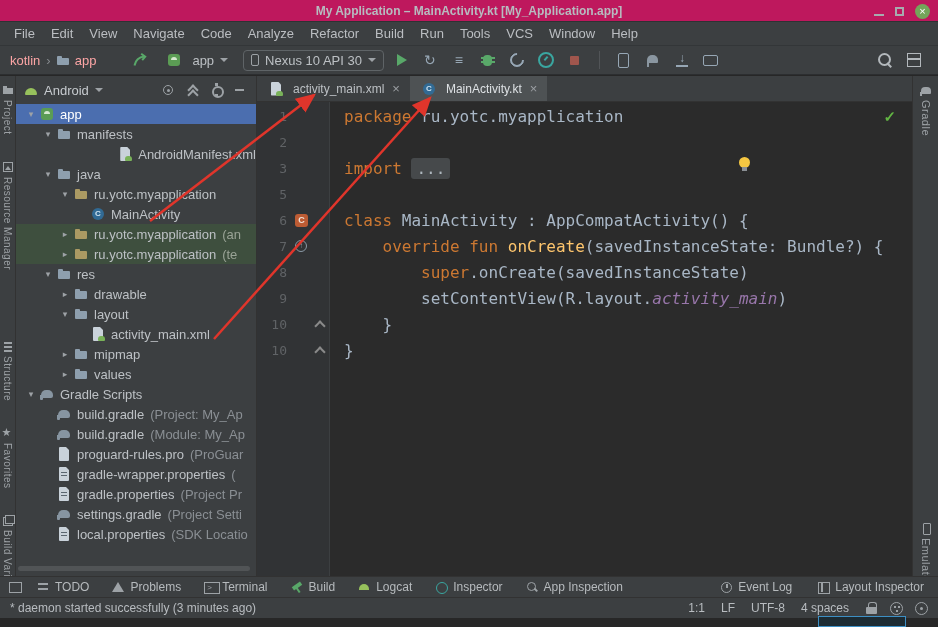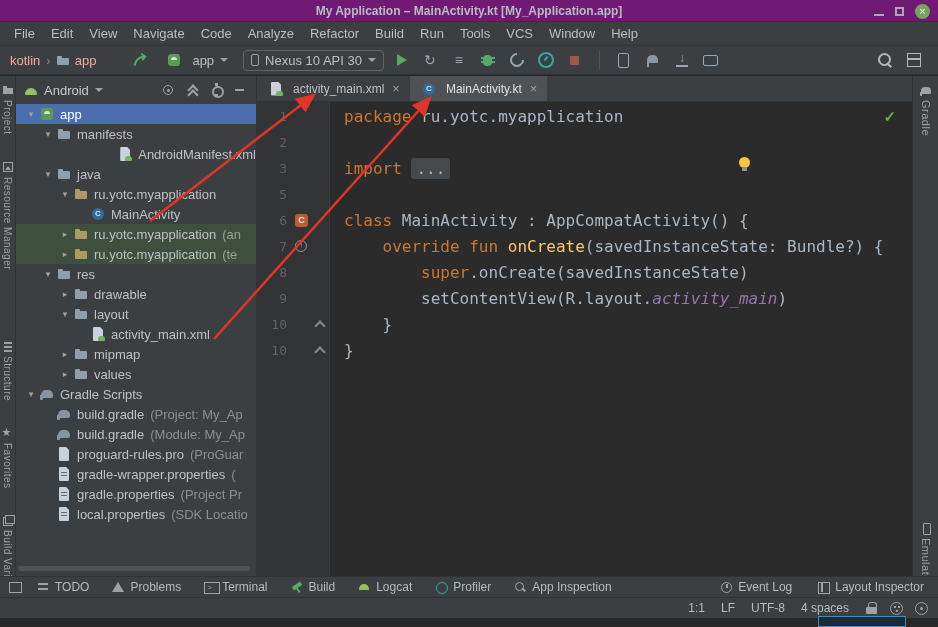--- a/index.html
+++ b/index.html
@@ -1,20 +1,20 @@
 <!DOCTYPE html>
 <html style="--accent-blue: #4b6eaf; --row-green: #3e4f3e; --run-green: #59a869; --arrow-red: #e0352b; --keyword-orange: #cc7832; --function-yellow: #ffc66d; --resource-purple: #9876aa; --check-green: #62b543; --bulb-yellow: #f5c742;"><head>
 <meta charset="utf-8">
 <style>
   *{margin:0;padding:0;box-sizing:border-box}
   html,body{width:938px;height:627px}
   body{position:relative;background:#272727;font-family:"Liberation Sans",sans-serif;font-size:13px;color:#bbbec2;overflow:hidden}
 
   
-  .titlebar{position:absolute;left:0;top:0;right:0;height:22px;background:#701a75;border-bottom:1px solid #2f3133;display:flex;align-items:center;justify-content:center}
+  .titlebar{position:absolute;left:0;top:0;right:0;height:22px;background:#be185d;border-bottom:1px solid #2f3133;display:flex;align-items:center;justify-content:center}
   .titlebar .title{font-weight:bold;font-size:12px;color:#b7bcc0}
   .win-controls{position:absolute;right:8px;top:0;height:22px;display:flex;align-items:center;gap:11px}
   .btn-min{width:10px;height:2px;background:#a7abae;margin-top:7px}
   .btn-max{width:9px;height:9px;border:2px solid #a7abae}
   .btn-close{width:15px;height:15px;border-radius:50%;background:#74a55a;color:#fff;display:flex;align-items:center;justify-content:center;font-size:11px;line-height:1}
 
   
   .menubar{position:absolute;left:0;top:22px;right:0;height:23px;background:#3c3f41;display:flex;align-items:center;padding-left:6px}
   .menu-item{padding:3px 8px;color:#bbbec2}
 
@@ -399,20 +399,26 @@
           <span class="ic ic-properties-file" data-name="properties-file-icon"></span>
           <span class="lbl" data-name="tree-item-label">gradle-wrapper.properties</span>
           <span class="sfx" data-name="tree-item-suffix">(</span>
         </div>
         <div class="row" data-name="tree-item-gradle-properties" style="padding-left: 25px;">
           <span class="chev" data-name="chevron-none"></span>
           <span class="ic ic-properties-file" data-name="properties-file-icon"></span>
           <span class="lbl" data-name="tree-item-label">gradle.properties</span>
           <span class="sfx" data-name="tree-item-suffix">(Project Pr</span>
         </div>
+        <div class="row" data-name="tree-item-settings-gradle" style="padding-left: 25px;">
+          <span class="chev" data-name="chevron-none"></span>
+          <span class="ic ic-gradle-file" data-name="gradle-file-icon"></span>
+          <span class="lbl" data-name="tree-item-label">settings.gradle</span>
+          <span class="sfx" data-name="tree-item-suffix">(Project Setti</span>
+        </div>
         <div class="row" data-name="tree-item-local-properties" style="padding-left: 25px;">
           <span class="chev" data-name="chevron-none"></span>
           <span class="ic ic-properties-file" data-name="properties-file-icon"></span>
           <span class="lbl" data-name="tree-item-label">local.properties</span>
           <span class="sfx" data-name="tree-item-suffix">(SDK Locatio</span>
         </div>
       </div>
     <div class="hscroll" data-name="horizontal-scrollbar"></div>
   </div>
 
@@ -478,40 +484,41 @@
       <span class="bw-btn" data-name="toolwindow-button-build">
         <span class="bi bi-build" data-name="build-icon"></span>
         <span data-name="toolwindow-button-label">Build</span>
       </span>
       <span class="bw-btn" data-name="toolwindow-button-logcat">
         <span class="bi bi-logcat" data-name="logcat-icon"></span>
         <span data-name="toolwindow-button-label">Logcat</span>
       </span>
       <span class="bw-btn" data-name="toolwindow-button-profiler">
         <span class="bi bi-profiler" data-name="profiler-icon"></span>
-        <span data-name="toolwindow-button-label">Profiler</span>
+        <span data-name="toolwindow-button-label">Inspector</span>
       </span>
       <span class="bw-btn" data-name="toolwindow-button-app-inspection">
         <span class="bi bi-app-inspection" data-name="app-inspection-icon"></span>
         <span data-name="toolwindow-button-label">App Inspection</span>
       </span>
     </span>
   <span id="bottom-right" class="bw-group right" data-name="tool-window-buttons-right">
       <span class="bw-btn" data-name="toolwindow-button-event-log">
         <span class="bi bi-event-log" data-name="event-log-icon"></span>
         <span data-name="toolwindow-button-label">Event Log</span>
       </span>
       <span class="bw-btn" data-name="toolwindow-button-layout-inspector">
         <span class="bi bi-layout-inspector" data-name="layout-inspector-icon"></span>
         <span data-name="toolwindow-button-label">Layout Inspector</span>
       </span>
     </span>
 </div>
 
 <div class="statusbar" data-name="status-bar">
+  <span class="sb-msg" data-name="status-message">* daemon started successfully (3 minutes ago)</span>
   <span class="sb-right" data-name="status-bar-widgets">
     <span data-name="caret-position">1:1</span>
     <span data-name="line-separator">LF</span>
     <span data-name="file-encoding">UTF-8</span>
     <span data-name="indent-setting">4 spaces</span>
     <span id="sb-icons" data-name="status-bar-icons">
         <span class="si si-lock" data-name="lock-icon"></span>
         <span class="si si-inspections-profile" data-name="inspections-profile-icon"></span>
         <span class="si si-background-tasks" data-name="background-tasks-icon"></span>
       </span>

